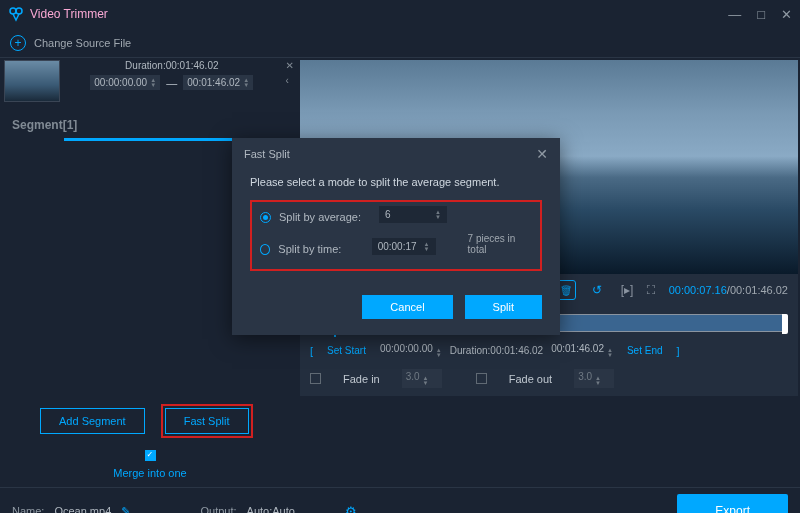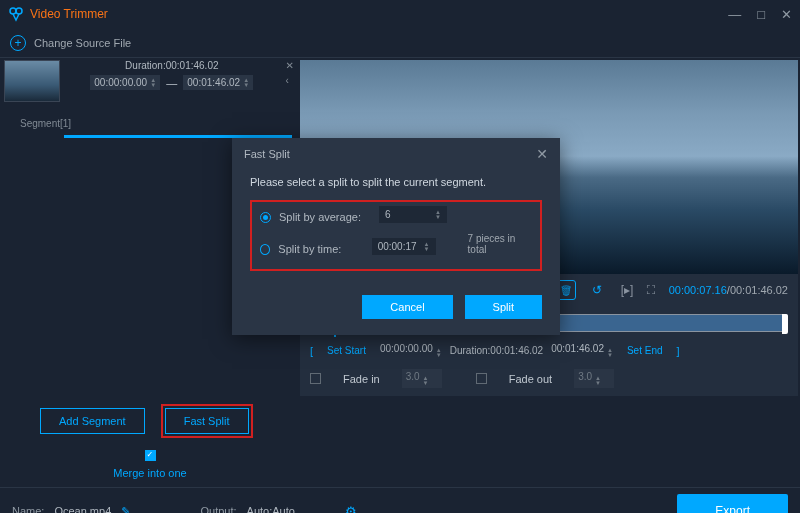--- a/index.html
+++ b/index.html
@@ -1,35 +1,35 @@
 <!DOCTYPE html>
 <html><head>
 <meta charset="utf-8">
 <style>
 * { margin: 0; padding: 0; box-sizing: border-box; font-family: 'Segoe UI', Arial, sans-serif; }
 body { background: #1a2332; color: #c0c8d0; width: 800px; height: 513px; overflow: hidden; font-size: 11px; position: relative; }
 .titlebar { height: 28px; display: flex; align-items: center; padding: 0 8px; background: #1a2332; }
 .titlebar .logo { width: 16px; height: 16px; margin-right: 6px; }
-.titlebar .title { font-size: 12px; color: #f97316; flex: 1; }
+.titlebar .title { font-size: 12px; color: #f9a8d4; flex: 1; }
 .titlebar .win-controls { display: flex; gap: 16px; color: #909aa4; }
 .titlebar .win-controls span { cursor: pointer; font-size: 13px; }
 .toolbar { height: 30px; display: flex; align-items: center; padding: 0 10px; border-bottom: 1px solid #2a3545; }
 .toolbar .plus-icon { width: 16px; height: 16px; border: 1.5px solid #00a8ff; border-radius: 50%; display: inline-flex; align-items: center; justify-content: center; color: #00a8ff; font-size: 12px; margin-right: 8px; }
 .toolbar .label { color: #a0a8b0; font-size: 11px; }
 .main-area { display: flex; height: 338px; }
 .left-panel { width: 300px; background: #1a2332; padding: 0; }
 .segment-row { display: flex; align-items: flex-start; height: 58px; }
 .thumb { width: 56px; height: 42px; background: linear-gradient(180deg, #6a8ba5 0%, #3a5a75 60%, #1a2a3a 100%); margin: 2px 4px; border: 1px solid #3a4555; }
 .seg-content { flex: 1; padding: 2px 0; }
 .duration-line { text-align: center; font-size: 10px; color: #b0b8c0; margin-bottom: 4px; }
 .time-edits { display: flex; align-items: center; gap: 6px; justify-content: center; }
 .time-box { background: #2a3545; border: none; color: #b0b8c0; font-size: 10px; padding: 2px 4px; width: 70px; display: inline-flex; align-items: center; }
 .spinner { display: inline-flex; flex-direction: column; font-size: 6px; line-height: 5px; color: #707a84; margin-left: 3px; }
 .seg-close { display: flex; flex-direction: column; gap: 4px; padding: 2px 6px; color: #808a94; font-size: 10px; }
-.seg-label { font-size: 10px; color: #808a94; padding: 2px 20px; }
+.seg-label { font-size: 12px; color: #808a94; padding: 2px 12px; font-weight: bold; }
 .progress-line { height: 3px; background: #00a8ff; margin: 4px 8px 0 64px; }
 .preview { flex: 1; background: linear-gradient(180deg, #5a7a95 0%, #7a9ab5 25%, #8aaac5 45%, #4a6a85 55%, #2a4a65 70%, #0a1a2a 100%); position: relative; margin: 2px 2px 0 0; }
 .controls-bar { background: #232e3e; padding: 6px 10px; display: flex; align-items: center; gap: 6px; margin: 0 2px 0 0; }
 .ctrl-icon { color: #8a94a0; font-size: 12px; width: 18px; text-align: center; cursor: pointer; }
 .ctrl-icon.active { color: #00a8ff; }
 .ctrl-group { display: flex; gap: 4px; }
 .ctrl-group .sq { width: 20px; height: 20px; border: 1px solid #00a8ff; border-radius: 3px; display: flex; align-items: center; justify-content: center; color: #00a8ff; font-size: 10px; }
 .time-display { margin-left: auto; font-size: 11px; }
 .time-display .cur { color: #00a8ff; }
 .time-display .tot { color: #a0a8b0; }
@@ -200,21 +200,21 @@
   <span class="gear" style="margin-left:40px;">⚙</span>
   <button class="export-btn">Export</button>
 </div>
 
 <div class="dialog">
   <div class="dialog-header">
     <span>Fast Split</span>
     <span class="close">✕</span>
   </div>
   <div class="dialog-body">
-    <div class="prompt">Please select a split to split the current segment.</div>
+    <div class="prompt">Please select a mode to split the average segment.</div>
     <div class="dialog-highlight">
       <div class="radio-row">
         <span class="radio selected"></span>
         <span class="radio-label">Split by average:</span>
         <span class="num-input">
             <span>6</span>
             <span class="spinner" style="margin-left:auto;">▲<br>▼</span>
           </span>
       </div>
       <div class="radio-row">

